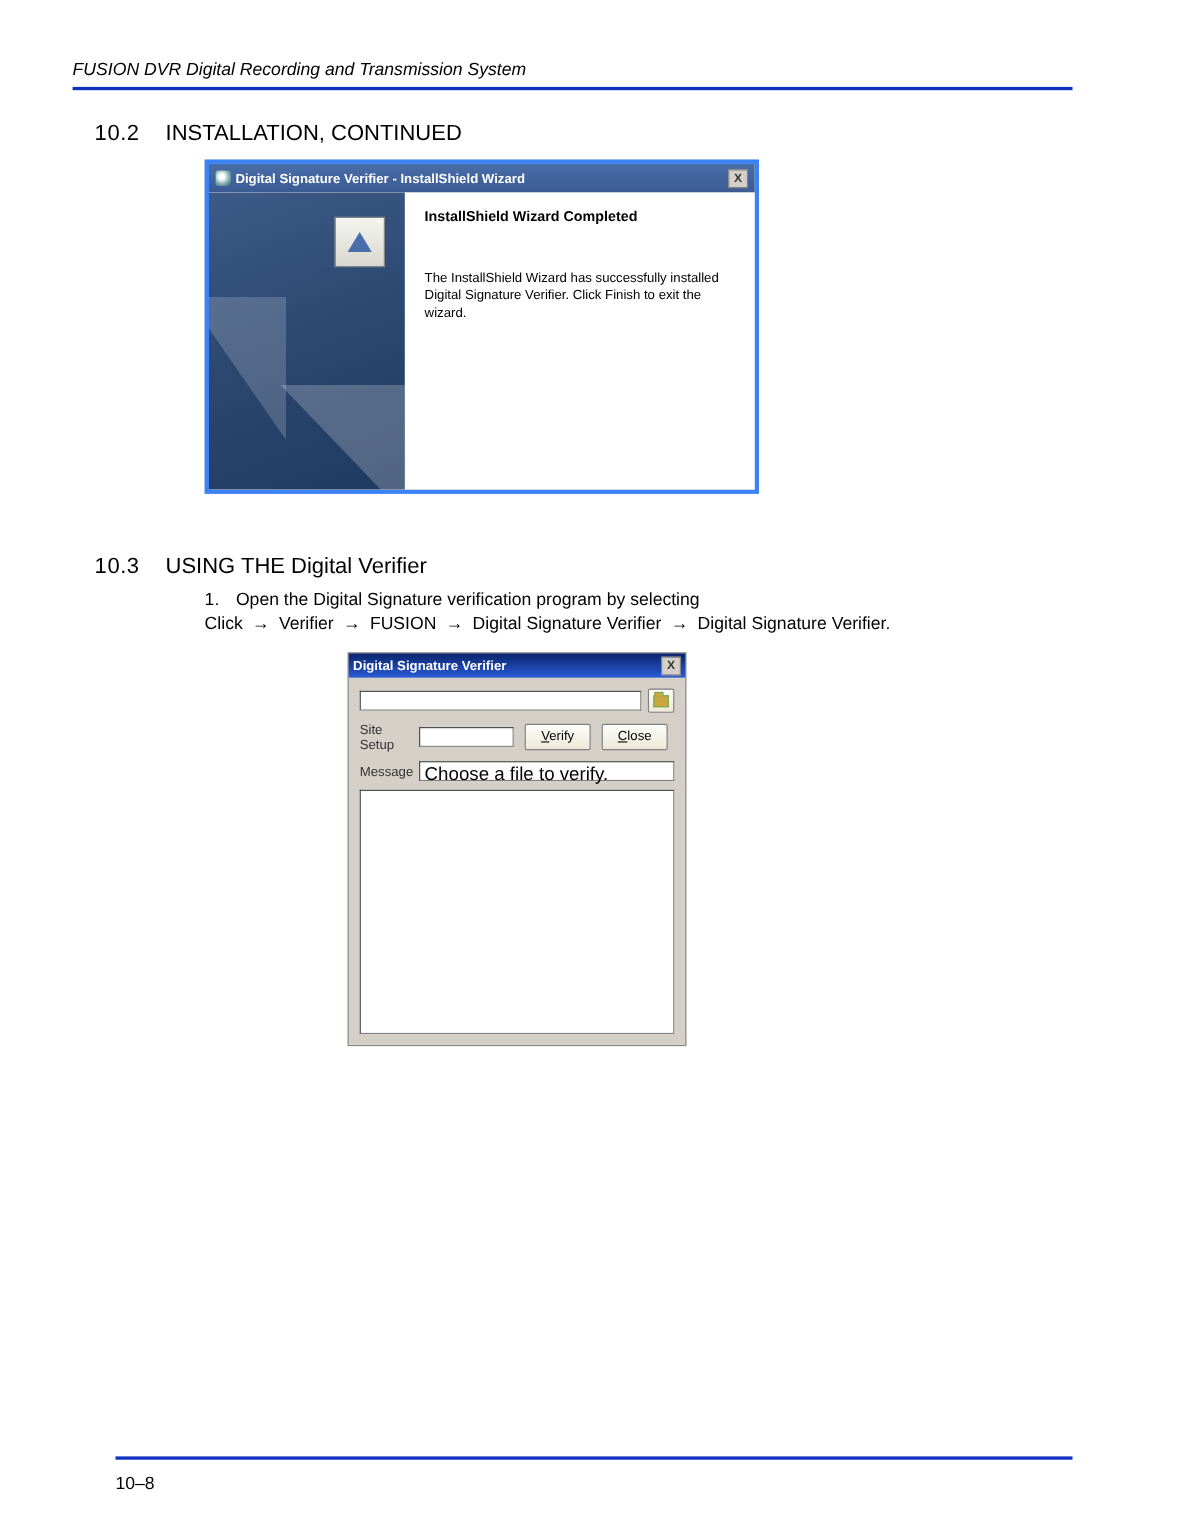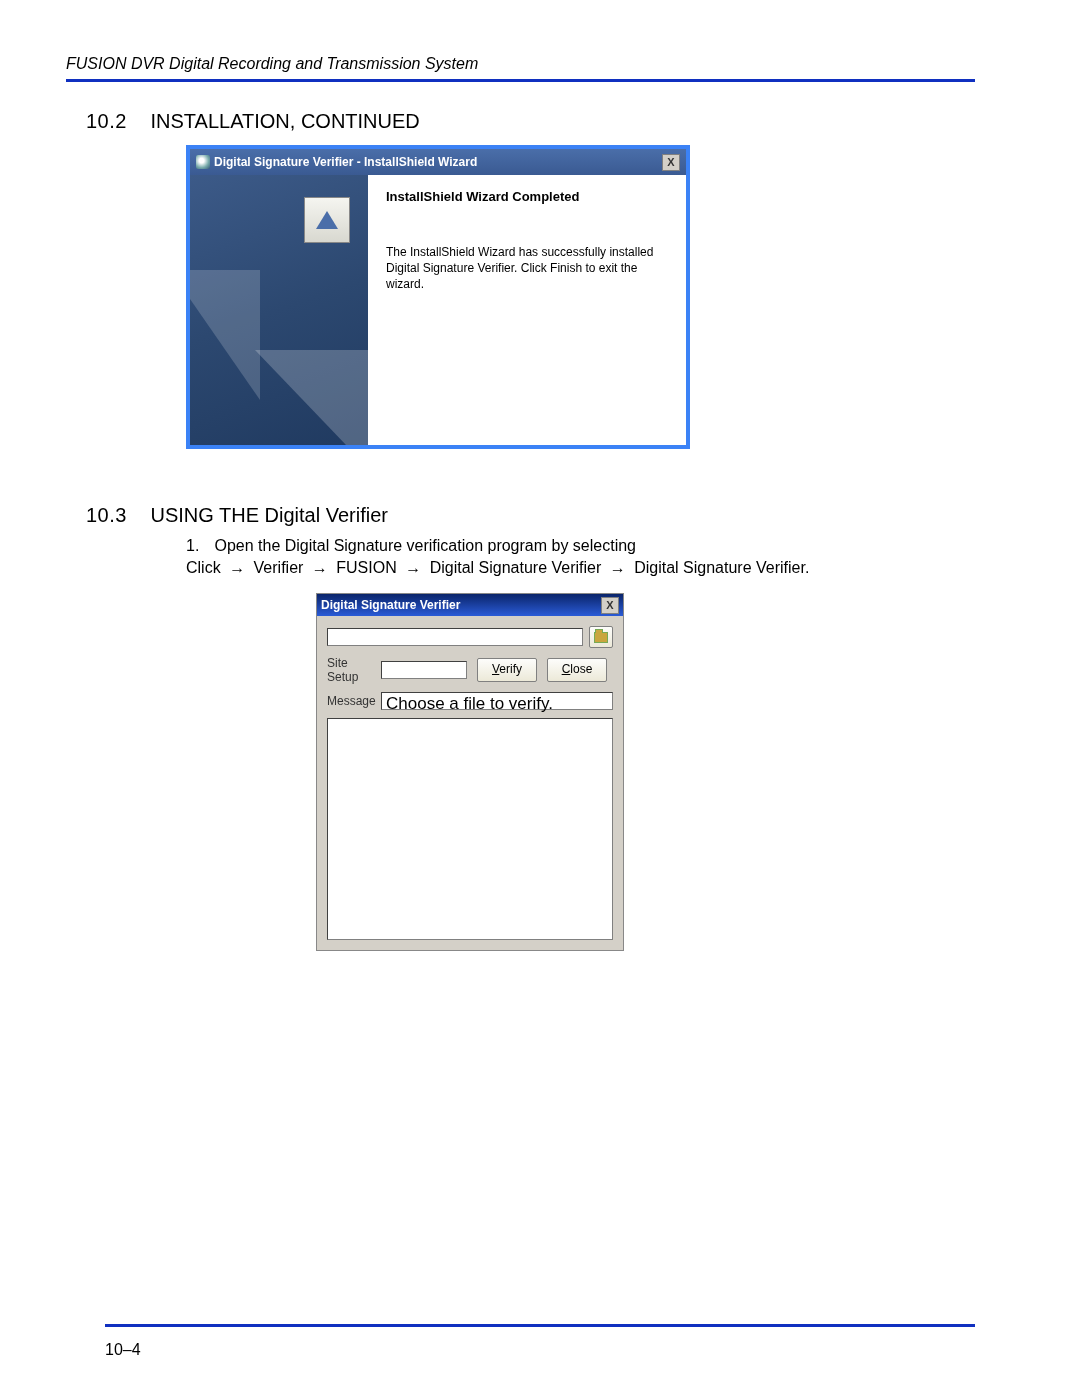--- a/index.html
+++ b/index.html
@@ -292,15 +292,15 @@
       </div>
       <div class="ver-row">
         <div class="ver-label">Message</div>
         <div class="msg-text">Choose a file to verify.</div>
       </div>
       <div class="ver-canvas"></div>
     </div>
   </div>
 
   <hr class="hr-bottom">
-  <div class="page-num">10–4</div>
+  <div class="page-num">10–8</div>
 
 </div>
 
 </body></html>

